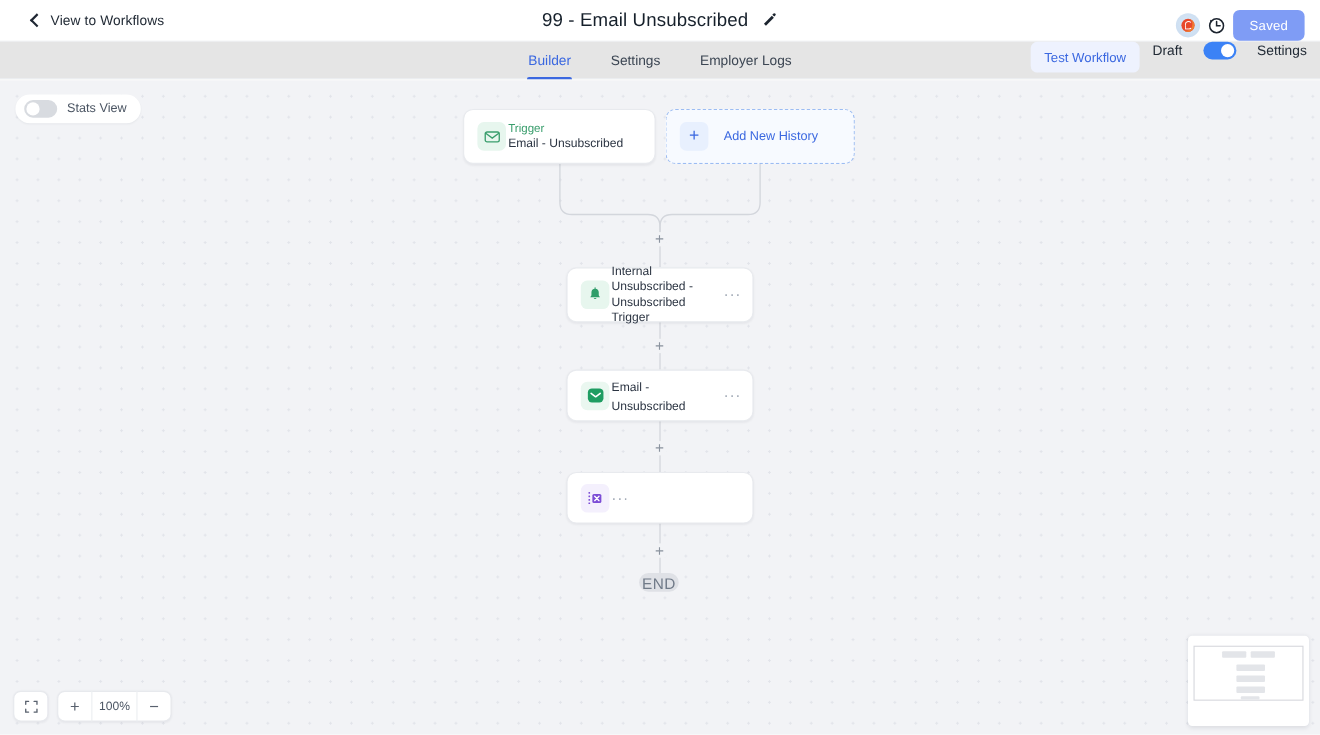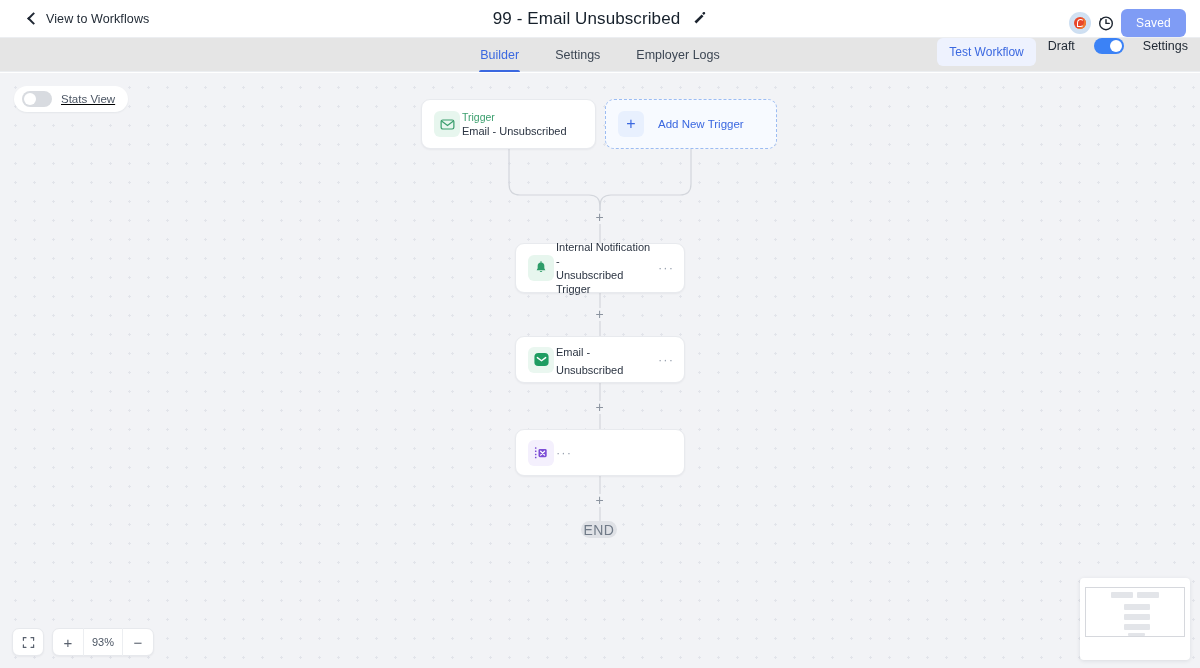--- a/index.html
+++ b/index.html
@@ -115,21 +115,20 @@
     background-position: 6px 5px;
     overflow: hidden;
   }
 
   .stats-toggle {
     position: absolute; left: 14px; top: 13px;
     background: #ffffff; border-radius: 16px;
     height: 26px; display: flex; align-items: center; gap: 9px;
     padding: 0 13px 0 8px; cursor: pointer;
     box-shadow: 0 1px 2px rgba(22,30,45,.06);
-    text-decoration: underline;
   }
   .stats-label { font-size: 11.5px; color: #4b5563; }
 
   
   .flow { position: absolute; left: 0; top: 0; width: 1200px; height: 595px; }
   .svg-layer { position: absolute; left: 0; top: 0; }
 
   .node {
     position: absolute; background: #ffffff; border-radius: 9px;
     border: 1px solid #e8eaee; box-shadow: 0 1px 2px rgba(20,28,45,.05);
@@ -299,35 +298,35 @@
         <span class="txt">
           <span class="t-trig" style="display:block">Trigger</span>
           <span class="t-sub" style="display:block">Email - Unsubscribed</span>
         </span>
       </div>
 
       <div class="node" id="add-trigger-node">
         <span class="ico">
           <span class="plus-blue">+</span>
         </span>
-        <span class="add-trg-label">Add New Trigger</span>
+        <span class="add-trg-label">Add New History</span>
       </div>
 
       <div class="conn-plus" style="left:593px; top:138px;">+</div>
 
       <div class="node" id="node-notification">
         <span class="ico ico-green-soft">
           <svg width="14" height="14" viewBox="0 0 16 16">
             <path d="M8 1.6 C5.5 1.6 4.2 3.3 4.2 5.4 V8.4 L3.0 10.6 H13.0 L11.8 8.4 V5.4 C11.8 3.3 10.5 1.6 8 1.6 Z" fill="#2e9d69"></path>
             <path d="M6.5 11.4 A1.6 1.6 0 0 0 9.5 11.4 Z" fill="#2e9d69"></path>
             <path d="M8 0.6 V1.8" stroke="#2e9d69" stroke-width="1.1" stroke-linecap="round"></path>
           </svg>
         </span>
         <span class="txt">
-          <span class="t-main" style="display:block">Internal Notification -</span>
+          <span class="t-main" style="display:block">Internal Unsubscribed -</span>
           <span class="t-main" style="display:block">Unsubscribed Trigger</span>
         </span>
         <span class="dots">···</span>
       </div>
 
       <div class="conn-plus" style="left:593px; top:235px;">+</div>
 
       <div class="node" id="node-email">
         <span class="ico ico-green-solid">
           <svg width="17" height="17" viewBox="0 0 18 18">
@@ -372,21 +371,21 @@
               <path d="M1.5 4.6 V1.8 H4.3"></path>
                 <path d="M9.7 1.8 H12.5 V4.6"></path>
               <path d="M12.5 9.4 V12.2 H9.7"></path>
                 <path d="M4.3 12.2 H1.5 V9.4"></path>
             </g>
           </svg>
         </span>
       </div>
       <div class="zbox">
         <span class="zbtn">+</span>
-        <span class="zlevel">93%</span>
+        <span class="zlevel">100%</span>
         <span class="zbtn">−</span>
       </div>
     </div>
 
     <div class="minimap">
       <div class="mm-view">
         <div class="mm-blk" style="left:25px; top:4px; width:22px; height:6px;"></div>
         <div class="mm-blk" style="left:51px; top:4px; width:22px; height:6px;"></div>
         <div class="mm-blk" style="left:38px; top:16px; width:26px; height:6px;"></div>
         <div class="mm-blk" style="left:38px; top:26px; width:26px; height:6px;"></div>

